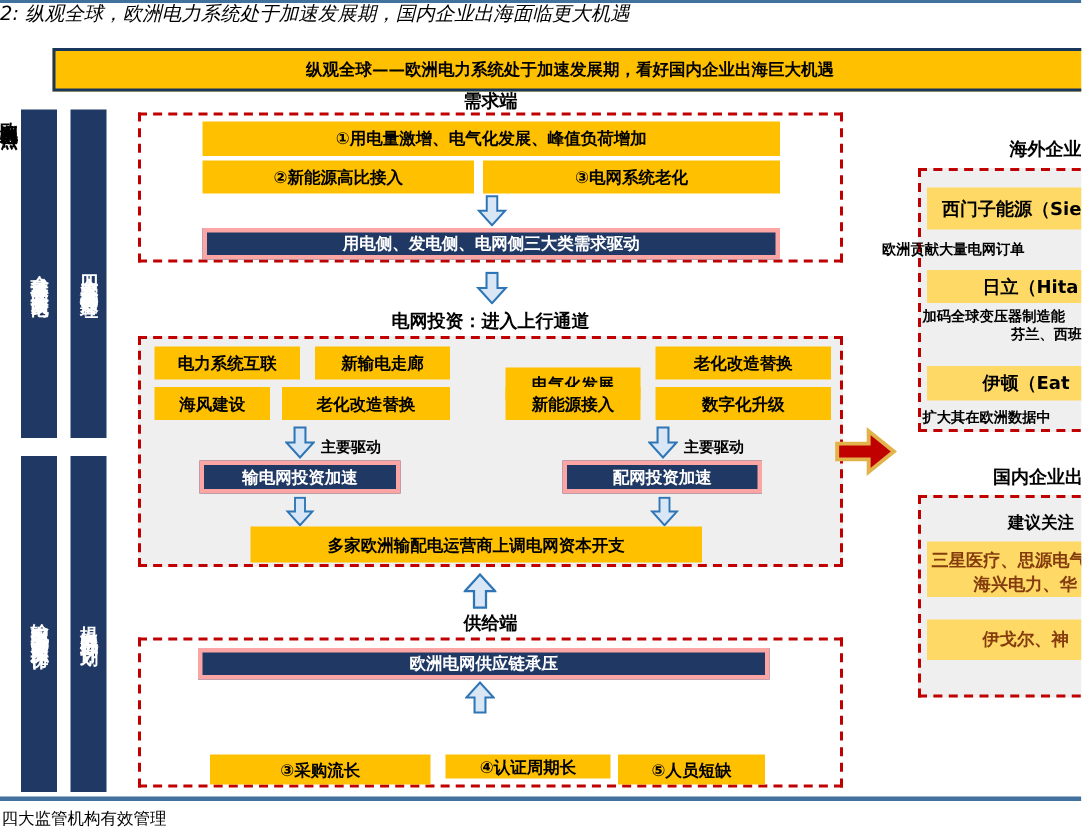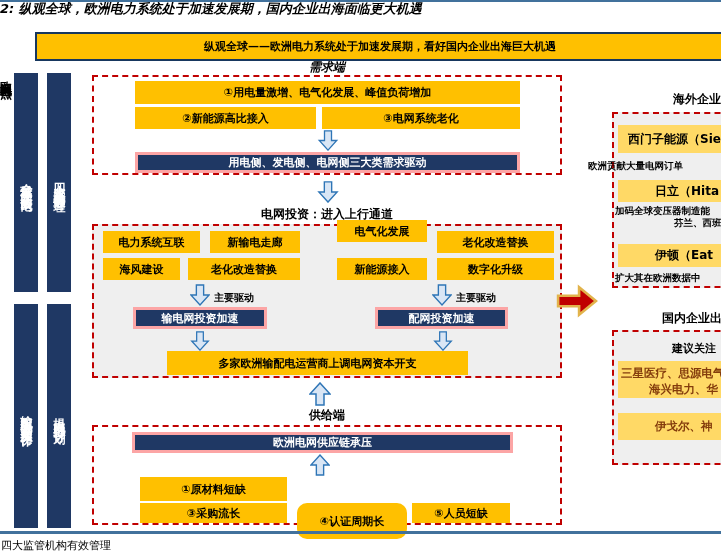--- a/index.html
+++ b/index.html
@@ -1,19 +1,19 @@
 <!DOCTYPE html>
 <html><head>
 <meta charset="utf-8">
 <style>
   html,body{margin:0;padding:0;background:#fff;}
   .page{position:relative;width:721px;height:554px;background:#fff;overflow:hidden;
         font-family:"DejaVu Sans","Liberation Sans",sans-serif;color:#000;}
   .abs{position:absolute;}
-  .title{font-size:13px;font-weight:bold;font-style:italic;white-space:nowrap;}
+  .title{font-size:13px;font-weight:normal;font-style:italic;white-space:nowrap;}
   .rule{background:#41719C;}
   .banner{background:#FFC000;border:2px solid #17375E;display:flex;align-items:center;
           justify-content:center;font-size:11px;font-weight:bold;}
   .vbar{background:#1F3864;color:#fff;font-weight:bold;font-size:12px;
         writing-mode:vertical-rl;text-orientation:upright;letter-spacing:2px;
         display:flex;align-items:center;justify-content:center;}
   .vlabel{color:#000;font-weight:bold;font-size:12px;writing-mode:vertical-rl;
           text-orientation:upright;letter-spacing:1px;display:flex;align-items:flex-start;justify-content:center;}
   .seclabel{font-size:12px;font-weight:bold;text-align:center;}
   .dashbox{border:2px dashed #C00000;box-sizing:border-box;}
@@ -42,21 +42,21 @@
   <div class="abs banner" style="left:35px;top:32px;width:686px;height:25px;">
     <span>纵观全球——欧洲电力系统处于加速发展期，看好国内企业出海巨大机遇</span>
   </div>
 
   <div class="abs vlabel" style="left:0;top:193;width:14px;height:150px;">欧洲电网特点</div>
   <div class="abs vbar" style="left:14px;top:73px;width:24px;height:219px;">全球最大互联同步电网</div>
   <div class="abs vbar" style="left:47px;top:73px;width:24px;height:219px;">四大监管机构有效管理</div>
   <div class="abs vbar" style="left:14px;top:304px;width:24px;height:224px;">输电配电运营商加深协作</div>
   <div class="abs vbar" style="left:47px;top:304px;width:24px;height:224px;">提出电网行动计划</div>
 
-  <div class="abs seclabel" style="left:92px;top:59px;width:470px;font-style:italic;">需求端</div>
+  <div class="abs seclabel" style="left:92px;top:59px;width:470px;">需求端</div>
   <div class="abs dashbox" style="left:92px;top:75px;width:470px;height:100px;"></div>
   <div class="abs chip" style="left:135px;top:81px;width:385px;height:23px;">①用电量激增、电气化发展、峰值负荷增加</div>
   <div class="abs chip" style="left:135px;top:107px;width:181px;height:22px;">②新能源高比接入</div>
   <div class="abs chip" style="left:322px;top:107px;width:198px;height:22px;">③电网系统老化</div>
   <span class="abs" style="left:317px;top:130px;">
     <svg width="22" height="21" viewBox="0 0 22 24">
         <path d="M7 1 H15 V12 H21 L11 23 L1 12 H7 Z" fill="#D9E6F5" stroke="#2E75B6" stroke-width="1.5"></path>
       </svg>
   </span>
   <div class="abs navybox" style="left:135px;top:152px;width:385px;height:21px;">用电侧、发电侧、电网侧三大类需求驱动</div>
@@ -68,21 +68,21 @@
   </span>
 
   <div class="abs seclabel" style="left:92px;top:206px;width:470px;">电网投资：进入上行通道</div>
   <div class="abs dashbox graybg" style="left:92px;top:224px;width:470px;height:154px;"></div>
 
   <div class="abs chip" style="left:103px;top:231px;width:97px;height:22px;">电力系统互联</div>
   <div class="abs chip" style="left:210px;top:231px;width:90px;height:22px;">新输电走廊</div>
   <div class="abs chip" style="left:103px;top:258px;width:77px;height:22px;">海风建设</div>
   <div class="abs chip" style="left:188px;top:258px;width:112px;height:22px;">老化改造替换</div>
 
-  <div class="abs chip" style="left:337px;top:220px;width:90px;height:22px;">电气化发展</div>
+  <div class="abs chip" style="left:337px;top:245px;width:90px;height:22px;">电气化发展</div>
   <div class="abs chip" style="left:437px;top:231px;width:117px;height:22px;">老化改造替换</div>
   <div class="abs chip" style="left:337px;top:258px;width:90px;height:22px;">新能源接入</div>
   <div class="abs chip" style="left:437px;top:258px;width:117px;height:22px;">数字化升级</div>
 
   <span class="abs" style="left:190px;top:283px;">
     <svg width="20" height="24" viewBox="0 0 22 24">
         <path d="M7 1 H15 V12 H21 L11 23 L1 12 H7 Z" fill="#D9E6F5" stroke="#2E75B6" stroke-width="1.5"></path>
       </svg>
   </span>
   <div class="abs drv" style="left:214px;top:291px;">主要驱动</div>
@@ -116,23 +116,22 @@
   </span>
 
   <div class="abs seclabel" style="left:92px;top:407px;width:470px;">供给端</div>
   <div class="abs dashbox" style="left:92px;top:425px;width:470px;height:100px;"></div>
   <div class="abs navybox" style="left:132px;top:432px;width:381px;height:21px;">欧洲电网供应链承压</div>
   <span class="abs" style="left:310px;top:454px;">
     <svg width="20" height="22" viewBox="0 0 22 24">
         <path d="M7 23 H15 V12 H21 L11 1 L1 12 H7 Z" fill="#D9E6F5" stroke="#2E75B6" stroke-width="1.5"></path>
       </svg>
   </span>
-  <div class="abs chip" style="left:140px;top:477px;width:147px;height:24px;">①原材料短缺</div>
   <div class="abs chip" style="left:140px;top:503px;width:147px;height:20px;">③采购流长</div>
-  <div class="abs chip" style="left:297px;top:503px;width:110px;height:36px;border-radius:10px;">④认证周期长</div>
+  <div class="abs chip" style="left:297px;top:503px;width:110px;height:16px;">④认证周期长</div>
   <div class="abs chip" style="left:412px;top:503px;width:98px;height:20px;">⑤人员短缺</div>
 
   <span class="abs" style="left:556px;top:284px;">
     <svg width="42" height="34" viewBox="0 0 40 32">
         <path d="M2 11 H22 V3 L38 16 L22 29 V21 H2 Z" fill="#C00000" stroke="#E2B34B" stroke-width="2.5"></path>
       </svg>
   </span>
 
   <div class="abs hdr" style="left:673px;top:91px;">海外企业出</div>
   <div class="abs dashbox graybg" style="left:612px;top:112px;width:170px;height:176px;"></div>

